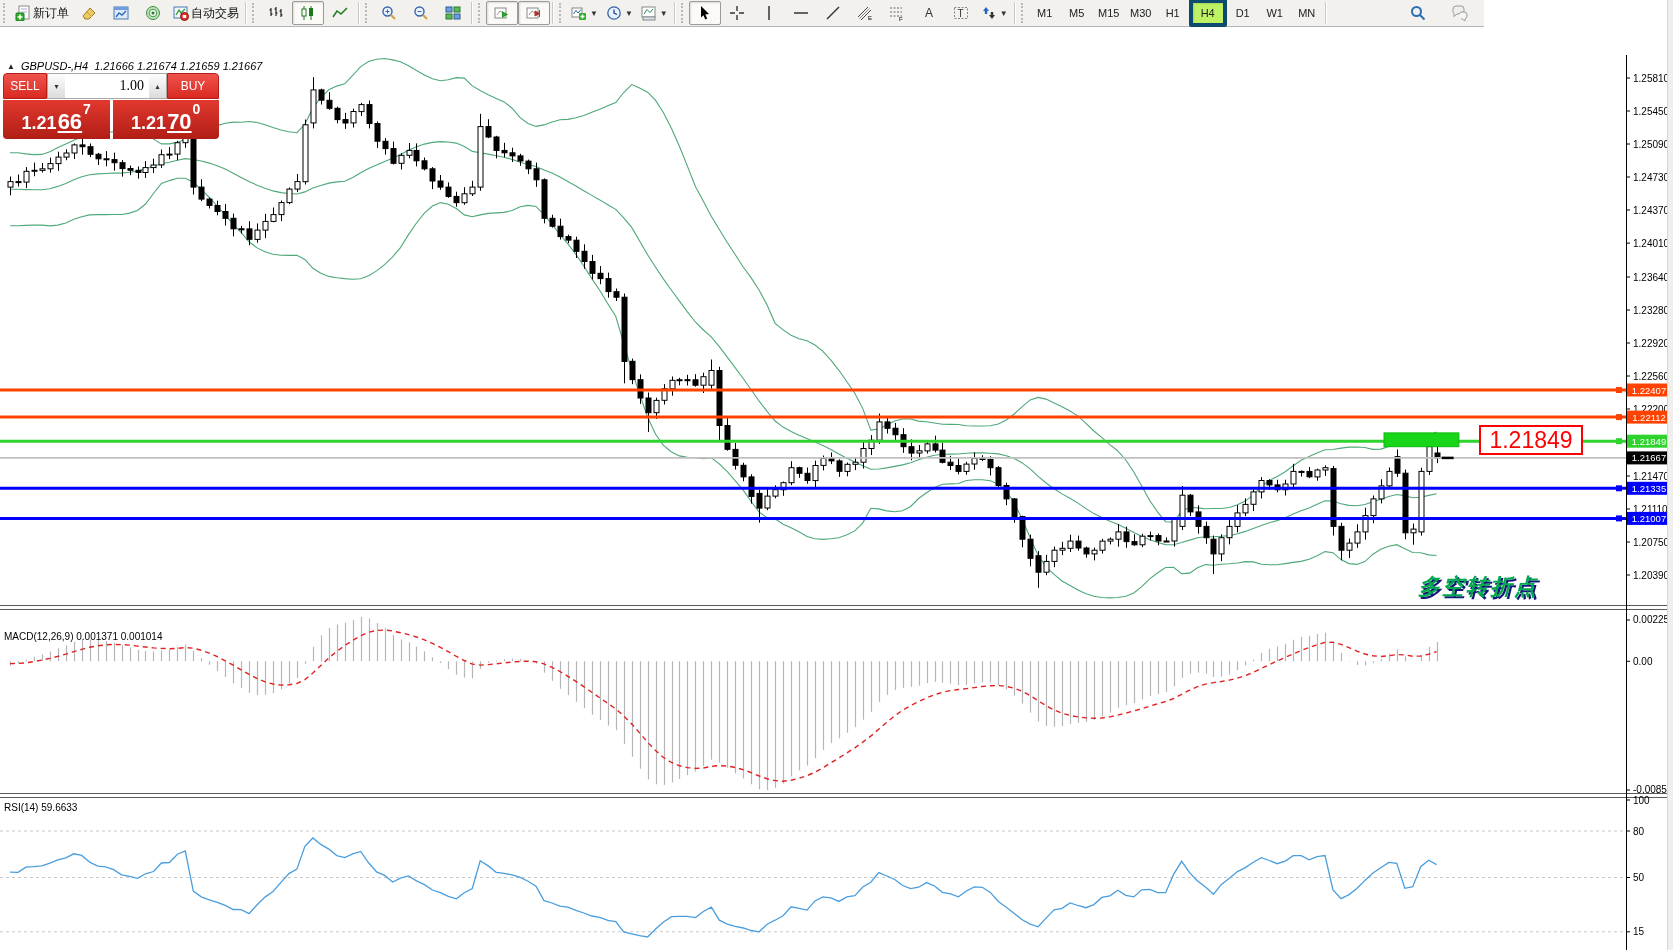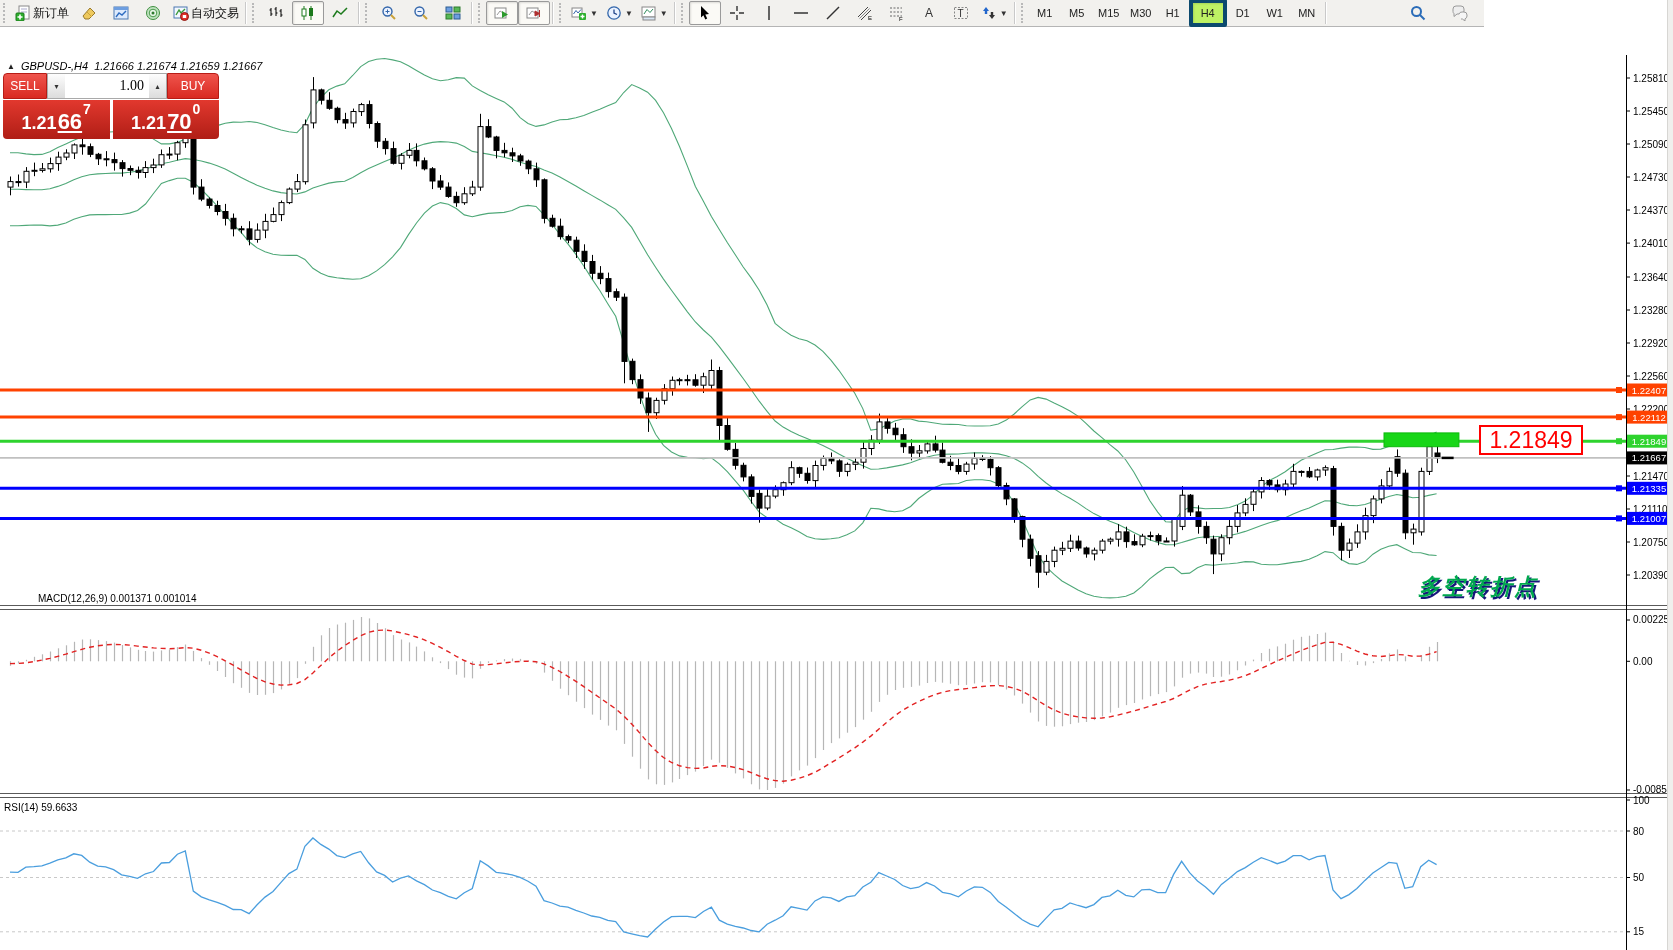--- a/index.html
+++ b/index.html
@@ -48,21 +48,21 @@
   .big-box{flex:1;height:37px;background:linear-gradient(#e2382e,#b01e16);color:#fff;
     display:flex;align-items:flex-end;justify-content:center;padding-bottom:2px;}
   .big-box .small{font-size:18px;font-weight:bold;margin-bottom:3px;}
   .big-box .big{font-size:22px;font-weight:bold;line-height:30px;margin:0 1px;text-decoration:underline;}
   .big-box .sup{font-size:14px;font-weight:bold;align-self:flex-start;margin-top:1px;}
   #sell-box{border-radius:0 0 0 4px;}
   #buy-box{border-radius:0 0 4px 0;}
 
   
   .ind-label{position:absolute;z-index:10;font-size:10px;color:#000;left:4px;}
-  #macd-label{top:566px;margin-left:34px;}
+  #macd-label{top:604px;}
   #rsi-label{top:775px;text-align:center;}
   #price-callout{position:absolute;left:1479px;top:398px;width:100px;height:26px;z-index:11;
     background:#fff;border:2px solid #ff0000;color:#ff0000;font-size:23px;
     display:flex;align-items:center;justify-content:center;}
   #note-text{position:absolute;left:1418px;top:512px;z-index:11;font-size:22px;font-weight:bold;
     font-style:italic;letter-spacing:2px;color:#00a84e;text-shadow:2px 2px 0 #16167a;white-space:nowrap;margin-top:33px;}
 </style>
 </head>
 <body>
 

